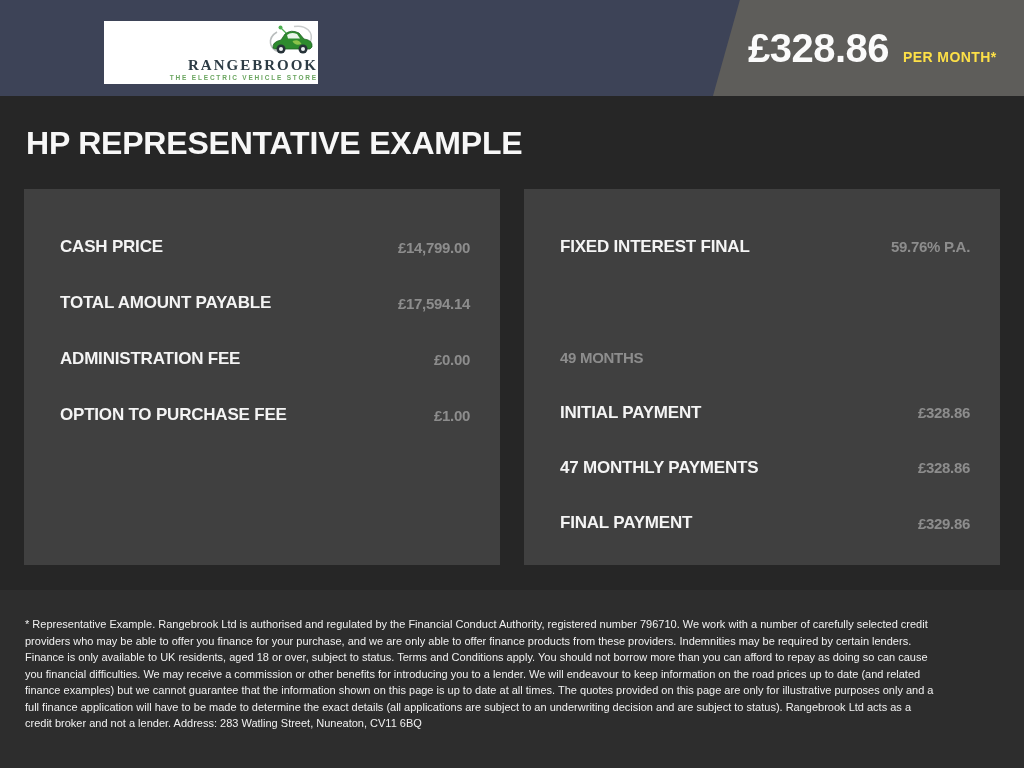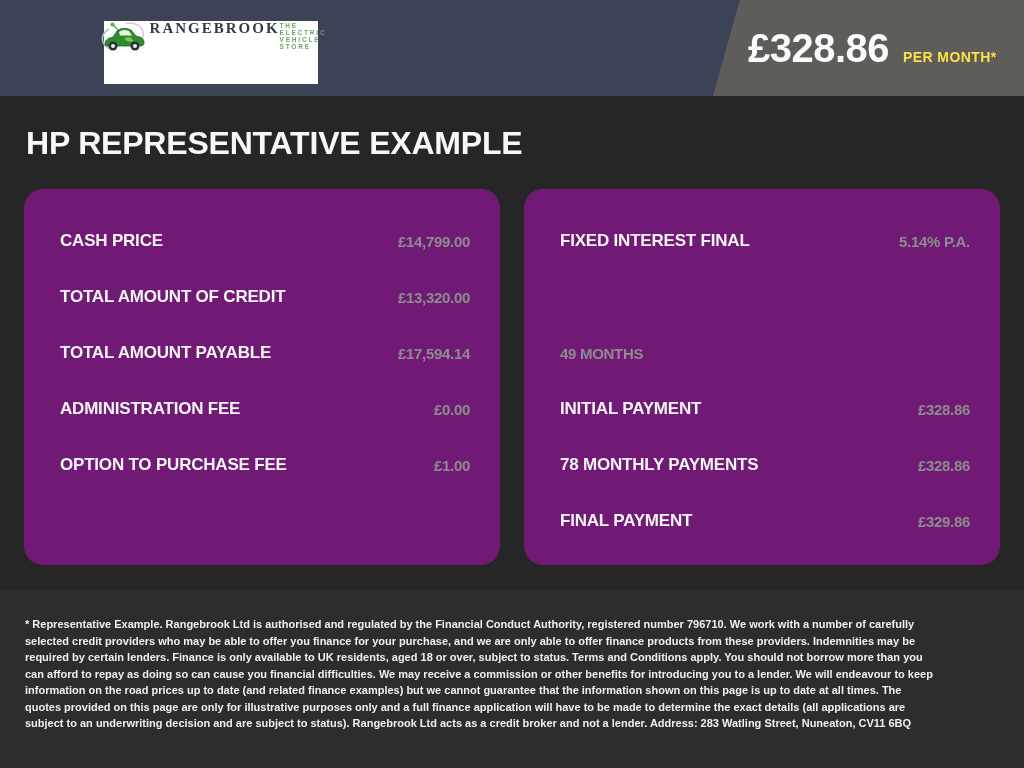--- a/index.html
+++ b/index.html
@@ -20,21 +20,22 @@
     background: #3d4357;
   }
   .logo-box {
     position: absolute;
     left: 104px;
     top: 21px;
     width: 214px;
     height: 63px;
     background: #ffffff;
     display: flex;
-    align-items: flex-start;
+    flex-direction: column;
+    align-items: flex-end;
     justify-content: center;
     cursor: pointer;
   }
   .logo-car { margin-bottom: -2px; }
   .logo-title {
     font-family: "Liberation Serif", serif;
     font-size: 15px;
     font-weight: bold;
     letter-spacing: 2px;
     color: #2d3c45;
@@ -93,25 +94,24 @@
     padding-left: 2px;
   }
   .panels {
     display: flex;
     gap: 24px;
     margin-top: 33px;
   }
   .panel {
     width: 476px;
     height: 376px;
-    background: #701a75;
-    padding: 24px 30px 14px 36px;
+    background: #404040;
+    padding: 30px 30px 14px 36px;
     display: flex;
     flex-direction: column;
-    border-radius: 19px;
   }
   .finance-row {
     height: 56px;
     display: flex;
     align-items: center;
     justify-content: space-between;
   }
   .finance-label {
     font-size: 17px;
     font-weight: bold;
@@ -134,21 +134,21 @@
     left: 0;
     right: 0;
     top: 590px;
     bottom: 0;
     background: #2d2d2d;
     padding: 26px 25px 0 25px;
   }
   .disclaimer {
     width: 912px;
     font-size: 11px;
-    font-weight: bold;
+    font-weight: normal;
     line-height: 16.5px;
     color: #f0f0f0;
     letter-spacing: 0;
   }
 </style>
 </head>
 <body>
 
 <div class="page">
 
@@ -186,53 +186,49 @@
     <div class="page-title">HP REPRESENTATIVE EXAMPLE</div>
 
     <div class="panels">
 
       <div class="panel">
         <div class="finance-row">
           <span class="finance-label">CASH PRICE</span>
           <span class="finance-value">£14,799.00</span>
         </div>
         <div class="finance-row">
-          <span class="finance-label">TOTAL AMOUNT OF CREDIT</span>
-          <span class="finance-value">£13,320.00</span>
-        </div>
-        <div class="finance-row">
           <span class="finance-label">TOTAL AMOUNT PAYABLE</span>
           <span class="finance-value">£17,594.14</span>
         </div>
         <div class="finance-row">
           <span class="finance-label">ADMINISTRATION FEE</span>
           <span class="finance-value">£0.00</span>
         </div>
         <div class="finance-row">
           <span class="finance-label">OPTION TO PURCHASE FEE</span>
           <span class="finance-value">£1.00</span>
         </div>
       </div>
 
       <div class="panel">
         <div class="finance-row">
           <span class="finance-label">FIXED INTEREST FINAL</span>
-          <span class="finance-value">5.14% P.A.</span>
+          <span class="finance-value">59.76% P.A.</span>
         </div>
         <div class="finance-row">
         </div>
         <div class="finance-row">
           <span class="finance-value">49 MONTHS</span>
         </div>
         <div class="finance-row">
           <span class="finance-label">INITIAL PAYMENT</span>
           <span class="finance-value">£328.86</span>
         </div>
         <div class="finance-row">
-          <span class="finance-label">78 MONTHLY PAYMENTS</span>
+          <span class="finance-label">47 MONTHLY PAYMENTS</span>
           <span class="finance-value">£328.86</span>
         </div>
         <div class="finance-row">
           <span class="finance-label">FINAL PAYMENT</span>
           <span class="finance-value">£329.86</span>
         </div>
       </div>
 
     </div>
   </div>

